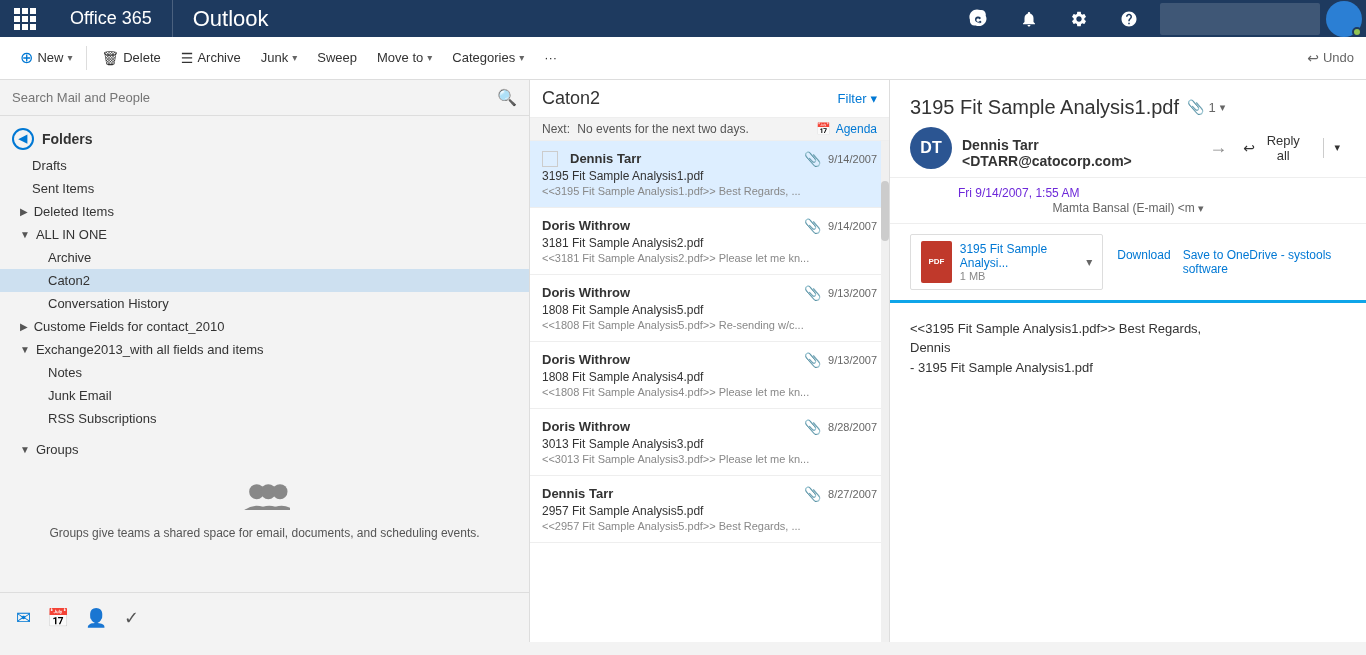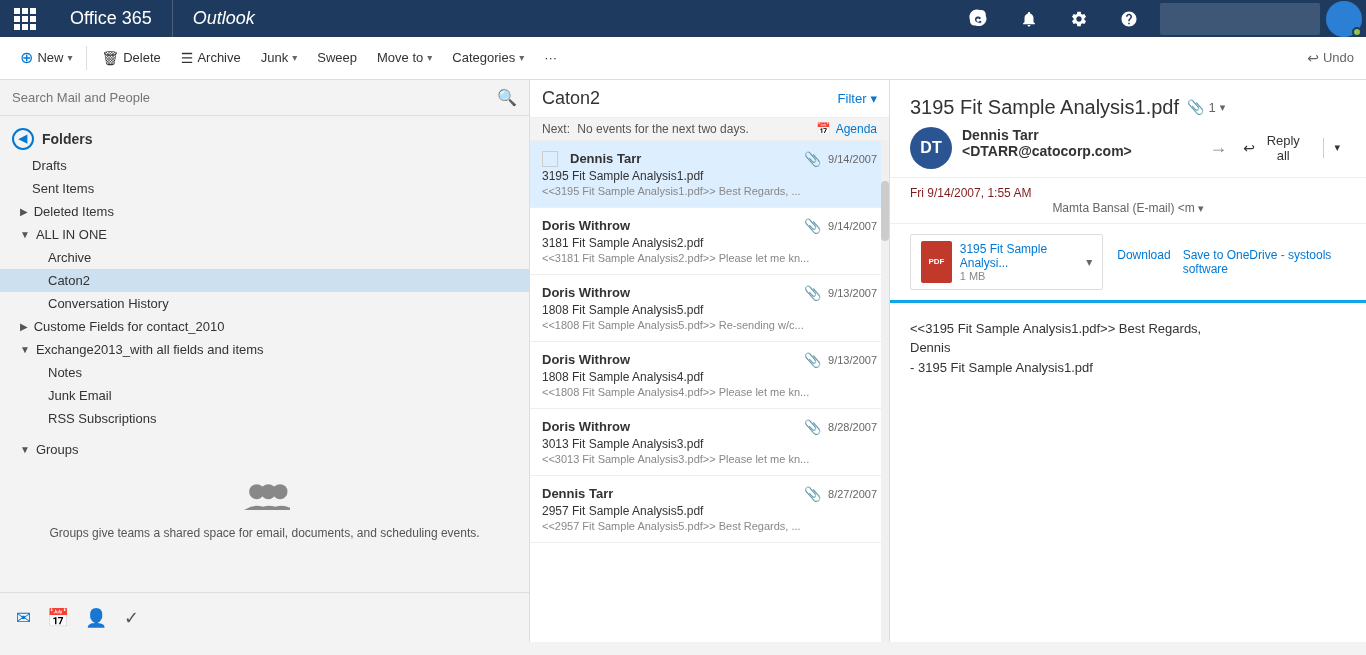--- a/index.html
+++ b/index.html
@@ -33,24 +33,23 @@
       display: flex;
       align-items: center;
       height: 50px;
       background: #1e3a5f;
       padding: 0 20px;
       border-right: 1px solid rgba(255,255,255,0.2);
     }
     .topbar-brand-name { font-size: 18px; color: white; font-weight: 300; }
     .topbar-app {
       padding: 0 20px;
-      font-size: 18px;
+      font-size: 22px;
       font-weight: 300;
       color: white;
-      font-style: italic;
     }
     .topbar-spacer { flex: 1; }
     .topbar-icons {
       display: flex;
       align-items: center;
       gap: 0;
     }
     .topbar-icon-btn {
       width: 50px;
       height: 50px;
@@ -328,21 +327,21 @@
       align-items: center;
       gap: 4px;
     }
     .sender-row {
       display: flex;
       align-items: center;
       justify-content: space-between;
     }
     .sender-info {
       display: flex;
-      align-items: flex-start;
+      align-items: flex-end;
       gap: 10px;
     }
     .sender-avatar {
       width: 42px;
       height: 42px;
       border-radius: 50%;
       background: #2b5592;
       color: white;
       display: flex;
       align-items: center;
@@ -383,21 +382,21 @@
       padding: 8px 20px;
       border-bottom: 1px solid #eee;
     }
     .email-meta-row {
       display: flex;
       align-items: center;
       font-size: 12px;
       color: #666;
       gap: 6px;
     }
-    .email-date-full { font-size: 12px; color: #7f1d1d; }
+    .email-date-full { font-size: 12px; color: #6d28d9; margin-left: 48px; }
     .email-to { font-size: 12px; color: #666; }
 
     
     .attachment-area {
       padding: 10px 20px;
       border-bottom: 3px solid #0ea5e9;
       display: flex;
       align-items: center;
       gap: 14px;
     }

